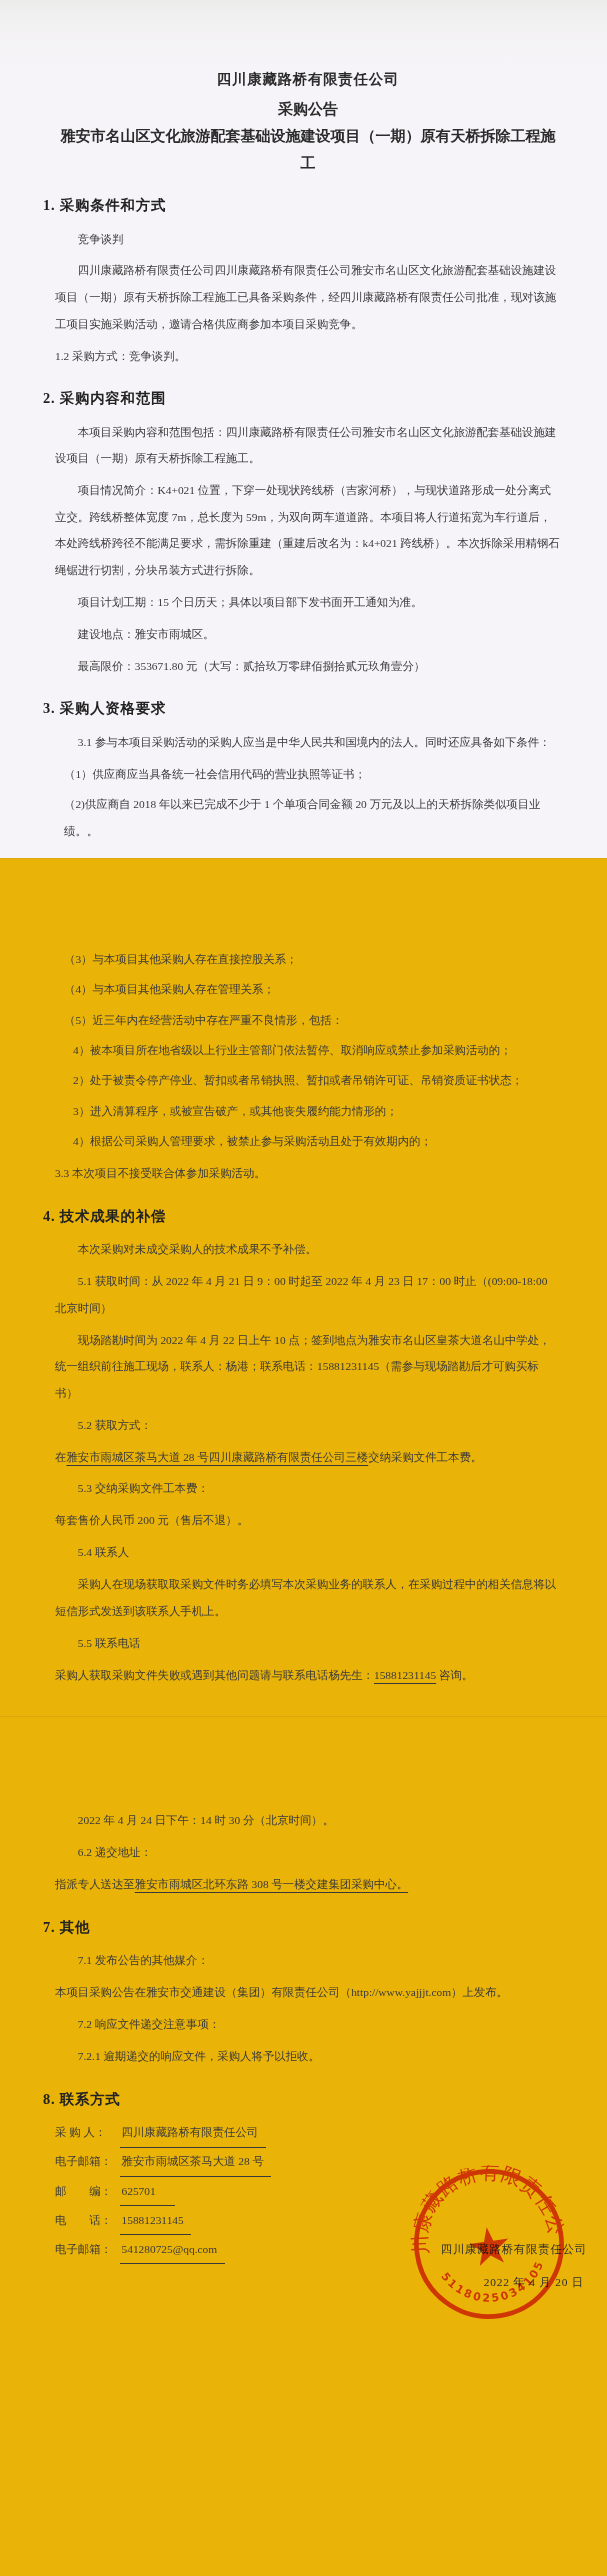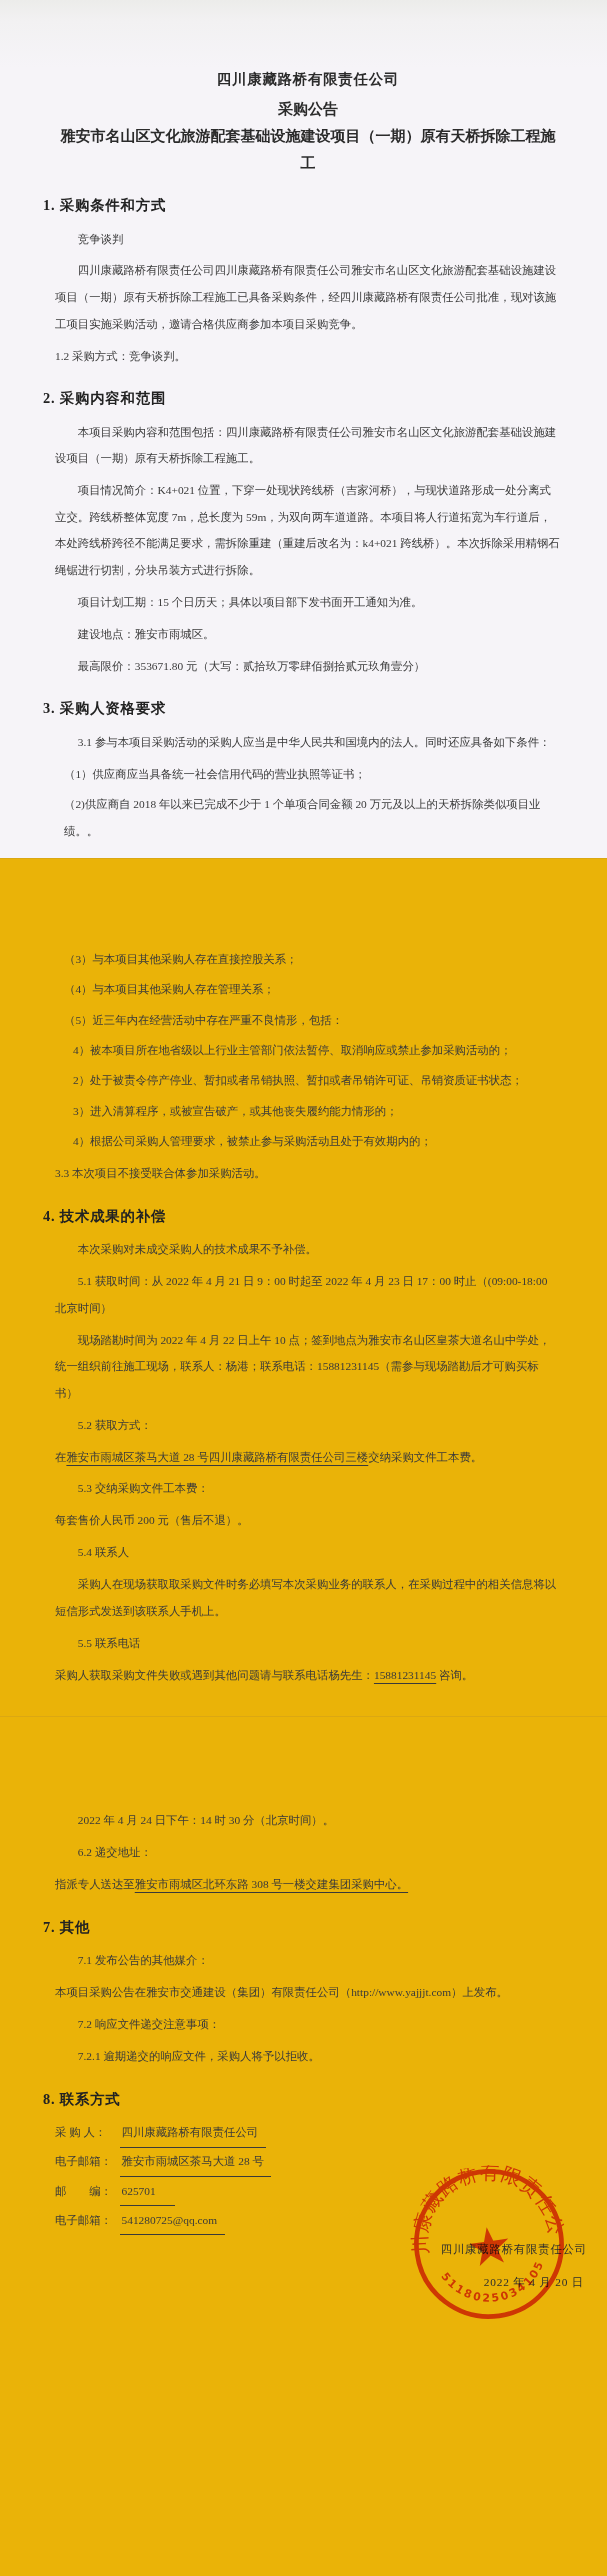--- a/index.html
+++ b/index.html
@@ -130,20 +130,23 @@
     <div class="contact-row">
       <span class="contact-label">采 购 人：</span><span class="contact-value">四川康藏路桥有限责任公司</span>
     </div>
     <div class="contact-row">
       <span class="contact-label">电子邮箱：</span><span class="contact-value">雅安市雨城区茶马大道 28 号</span>
     </div>
     <div class="contact-row">
       <span class="contact-label">邮　　编：</span><span class="contact-value">625701</span>
     </div>
     <div class="contact-row">
+      <span class="contact-label">电　　话：</span><span class="contact-value">15881231145</span>
+    </div>
+    <div class="contact-row">
       <span class="contact-label">电子邮箱：</span><span class="contact-value">541280725@qq.com</span>
     </div>
 
     <div class="sig-block">
       <div class="sig-company">四川康藏路桥有限责任公司</div>
       <div class="sig-date">2022 年 4 月 20 日</div>
     </div>
 
     <svg class="stamp" viewBox="0 0 200 200" aria-hidden="true">
       <circle cx="100" cy="100" r="93" fill="none" stroke="#dd3527" stroke-width="6"></circle>

